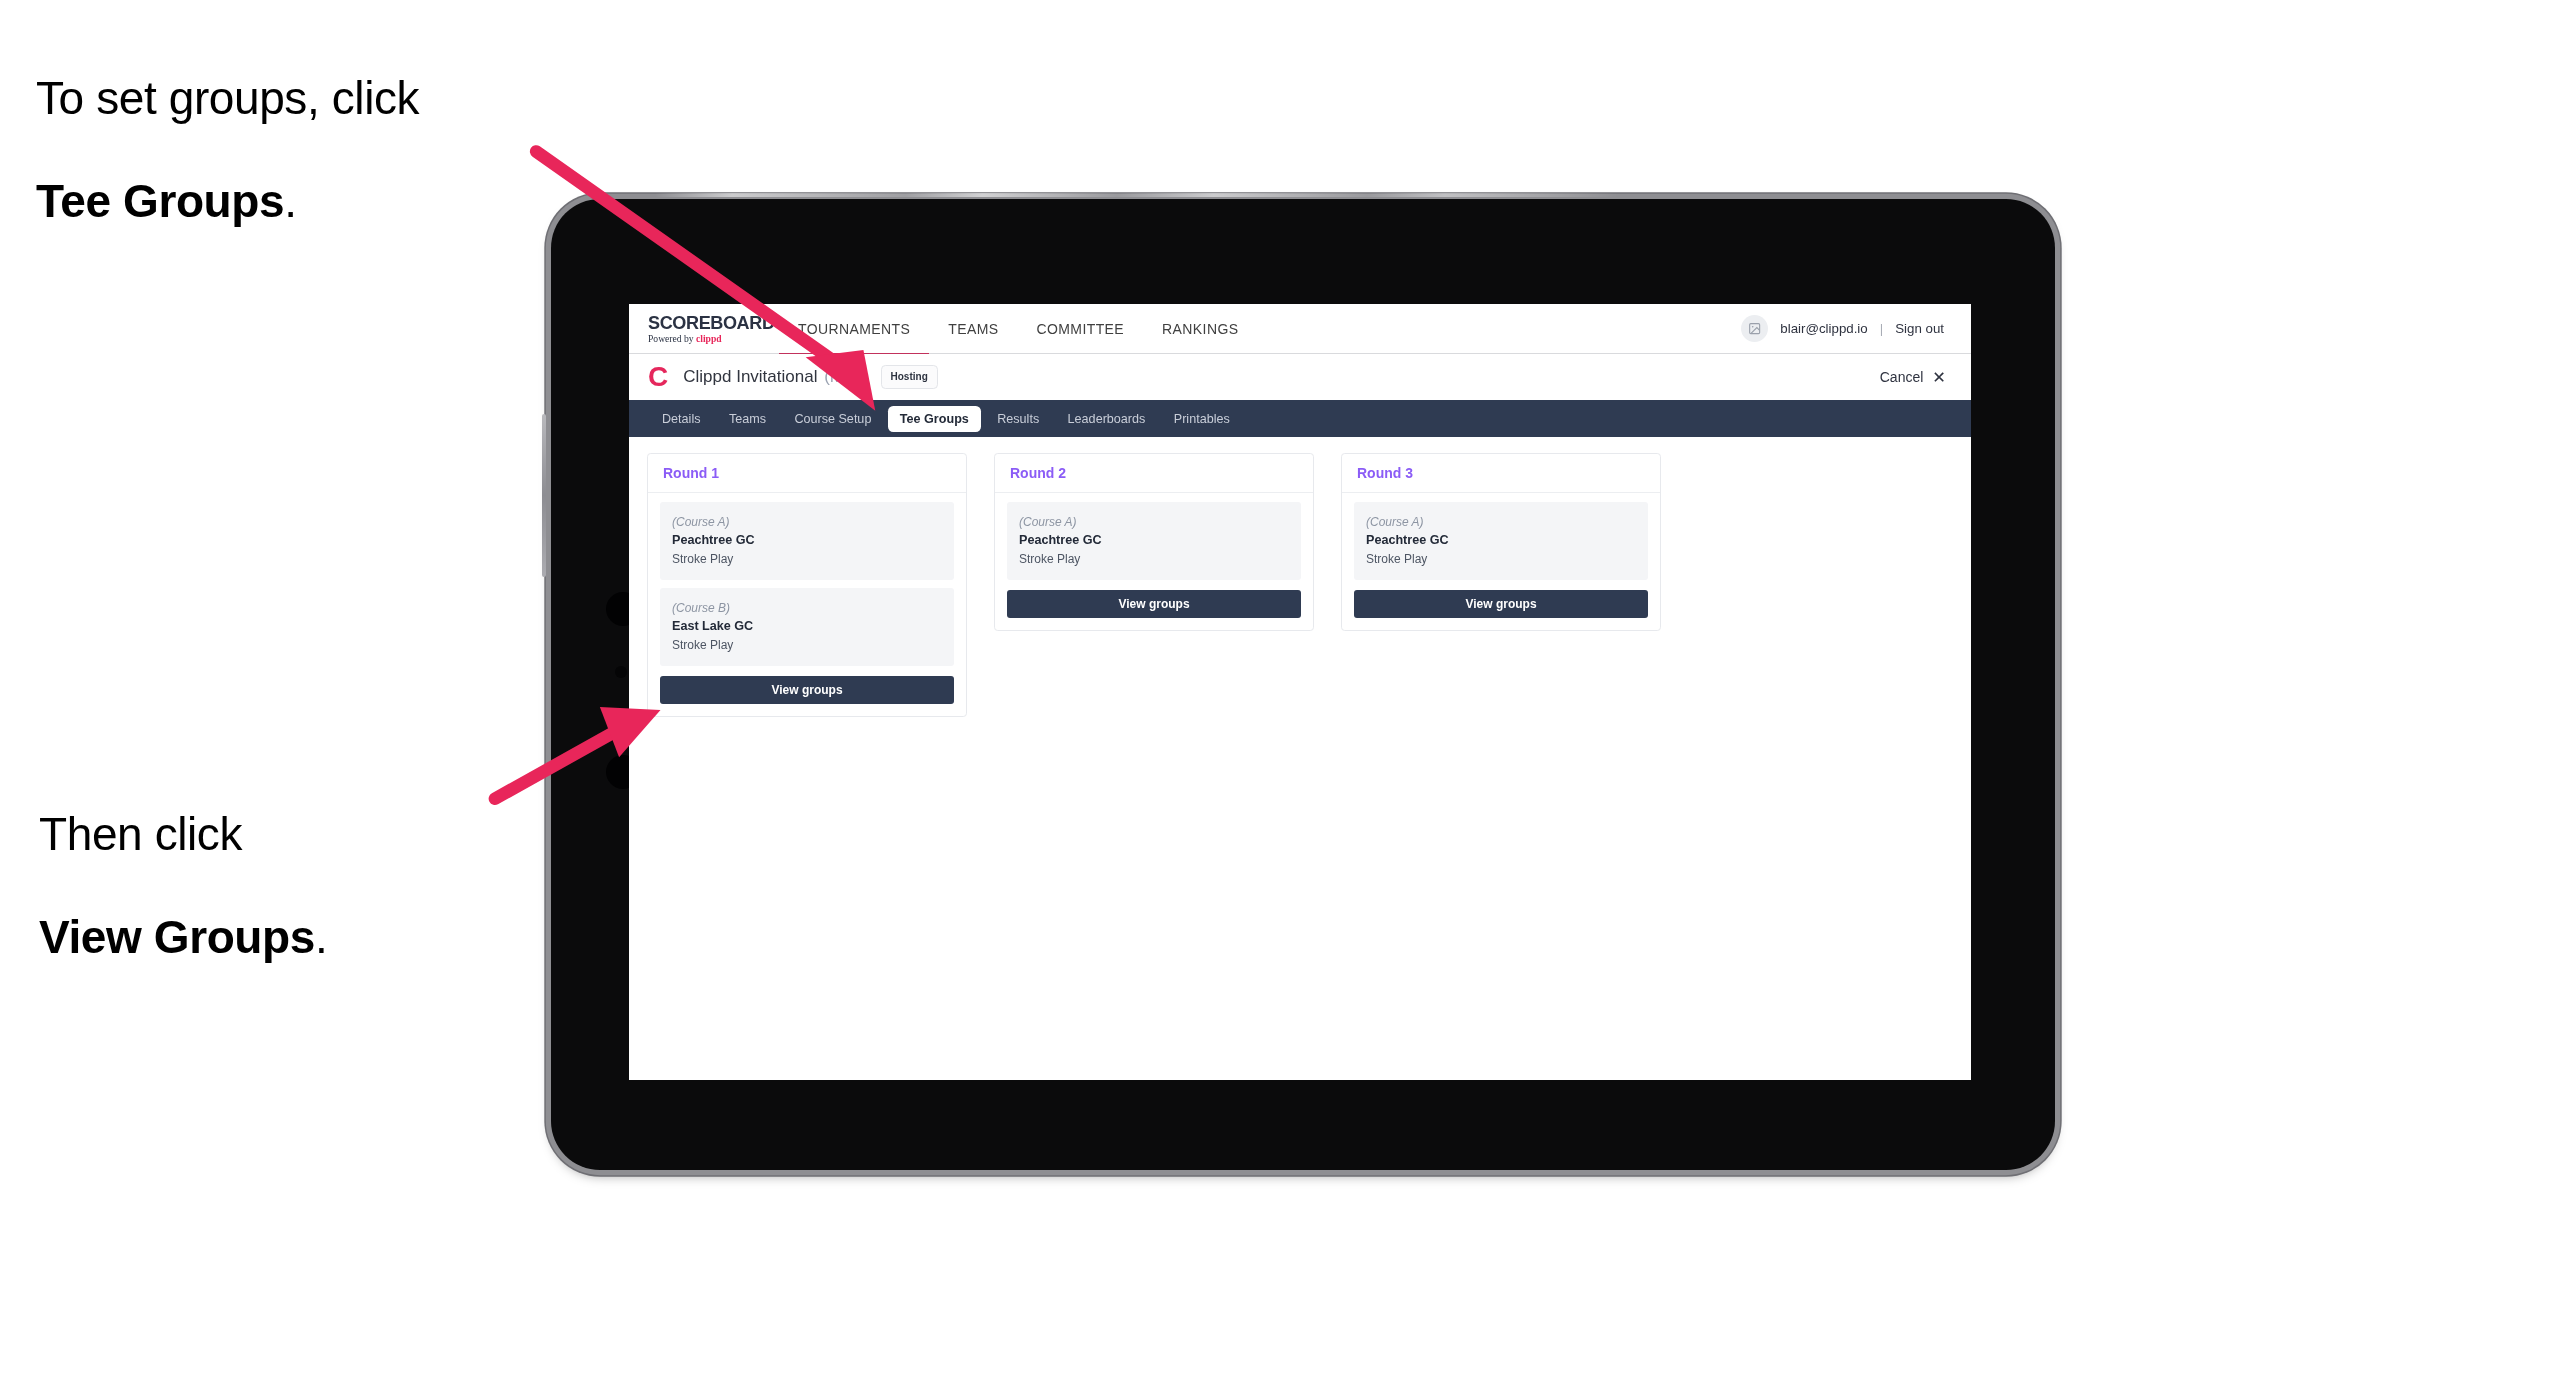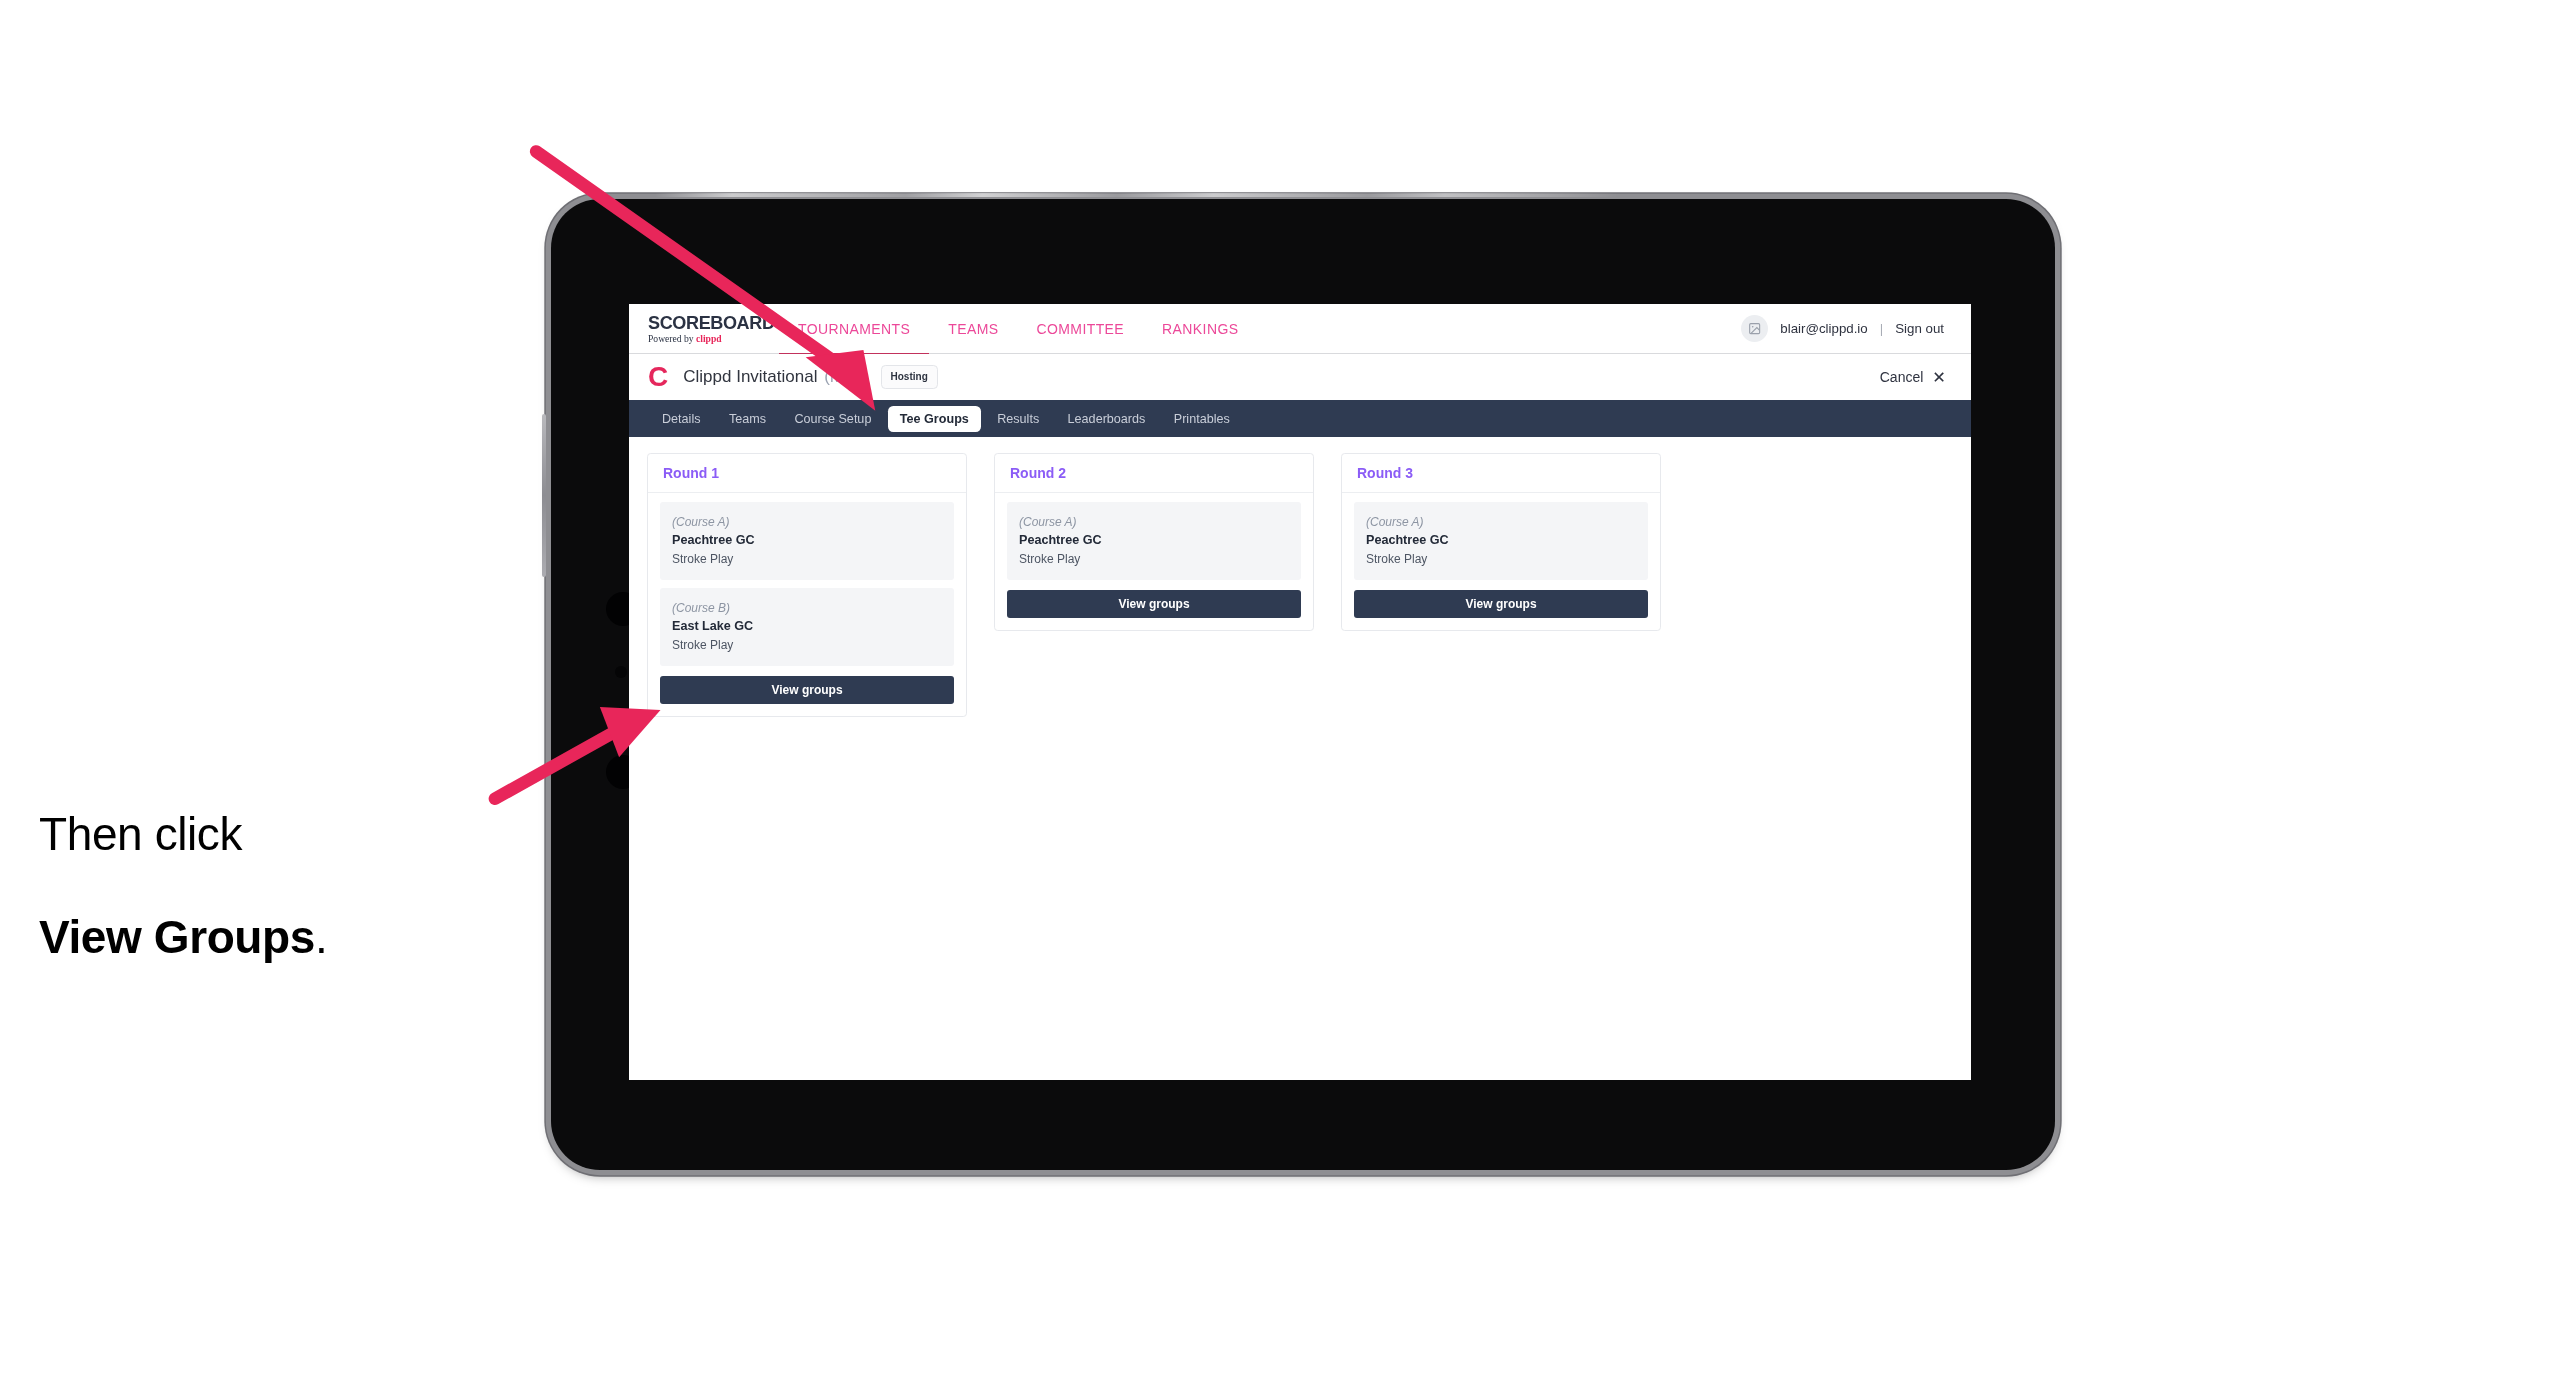--- a/index.html
+++ b/index.html
@@ -135,21 +135,21 @@
   #brand-sub .accent { color: #e8265a; font-weight: bold; }
 
   .topnav-link {
     position: relative;
     height: 50px;
     display: flex;
     align-items: center;
     padding: 0 19px;
     font-size: 14px;
     letter-spacing: 0.4px;
-    color: #ec4899;
+    color: #404040;
     white-space: nowrap;
   }
   .topnav-link.active::after {
     content: "";
     position: absolute;
     left: 0; right: 0; bottom: -1.5px;
     height: 2.2px;
     background: #c2315c;
   }
   #topnav-spacer { flex: 1; }
@@ -313,20 +313,24 @@
     display: flex;
     align-items: center;
     justify-content: center;
   }
 </style>
 </head>
 <body>
 
 <div id="stage">
 
+  <div id="caption-top" class="caption">
+    <span>To set groups, click </span><br>
+    <span class="bold">Tee Groups</span><span>.</span>
+  </div>
 
   <div id="caption-bottom" class="caption">
     <span>Then click </span><br>
     <span class="bold">View Groups</span><span>.</span>
   </div>
 
   <div id="tablet">
     <div id="tablet-top-edge"></div>
     <div id="tablet-side-button"></div>
     <div id="cam-main" class="bezel-dot"></div>

